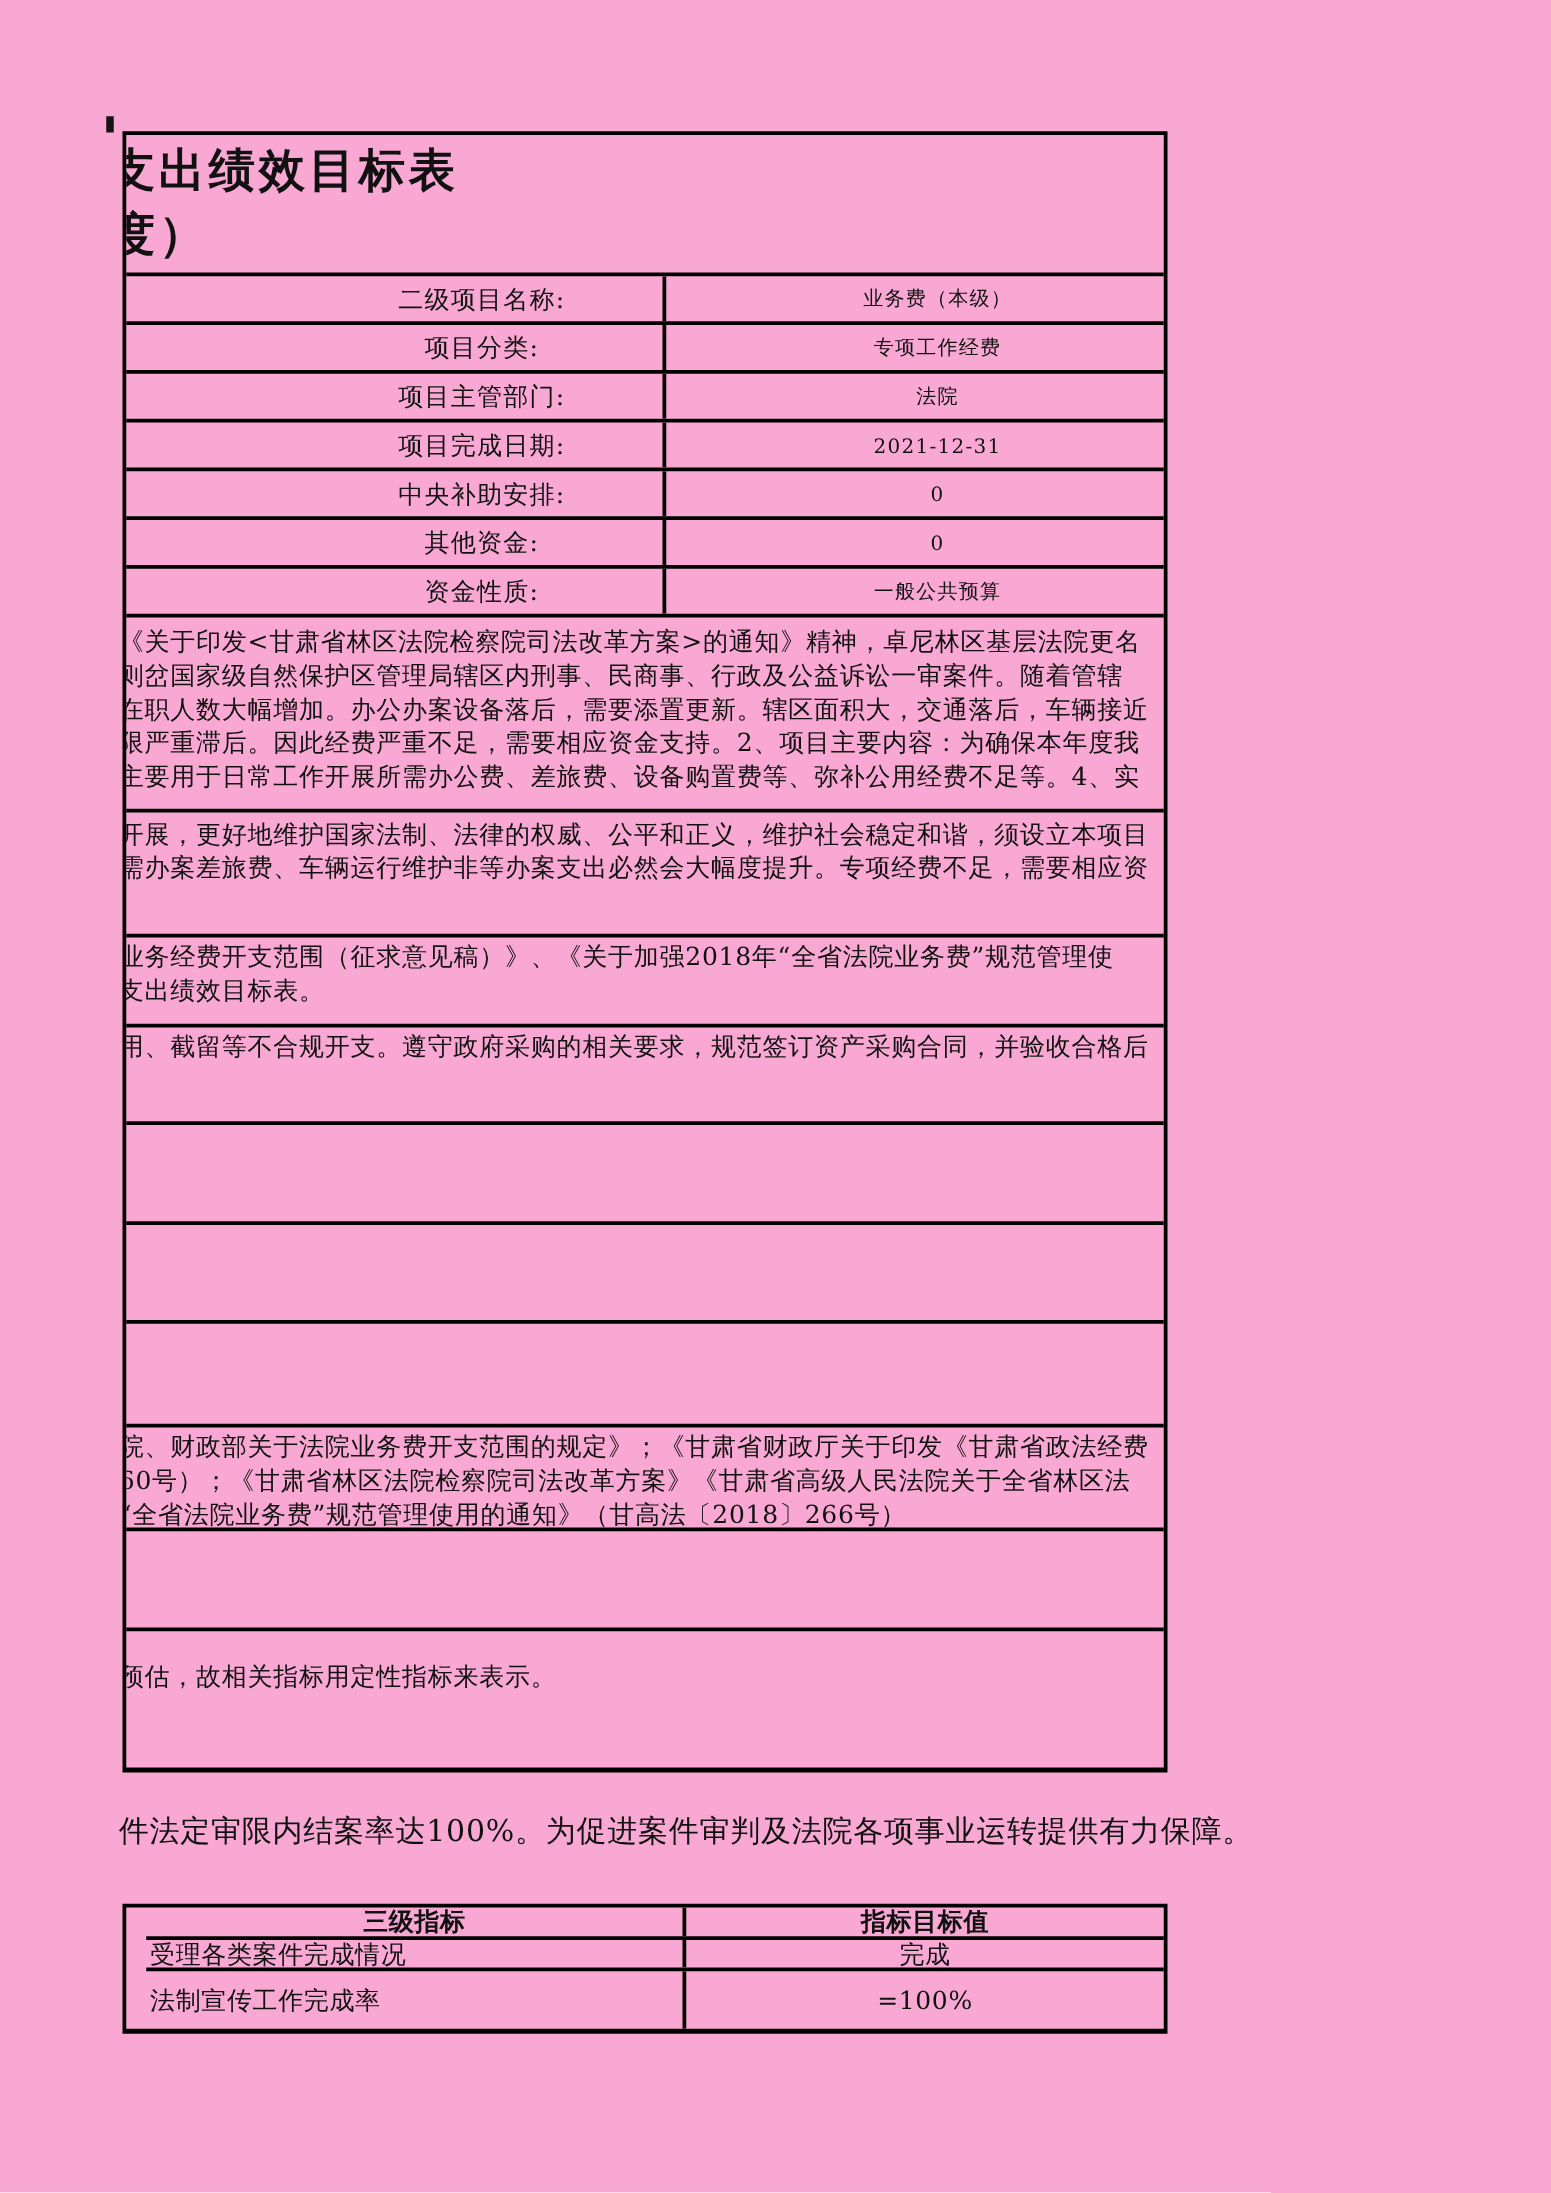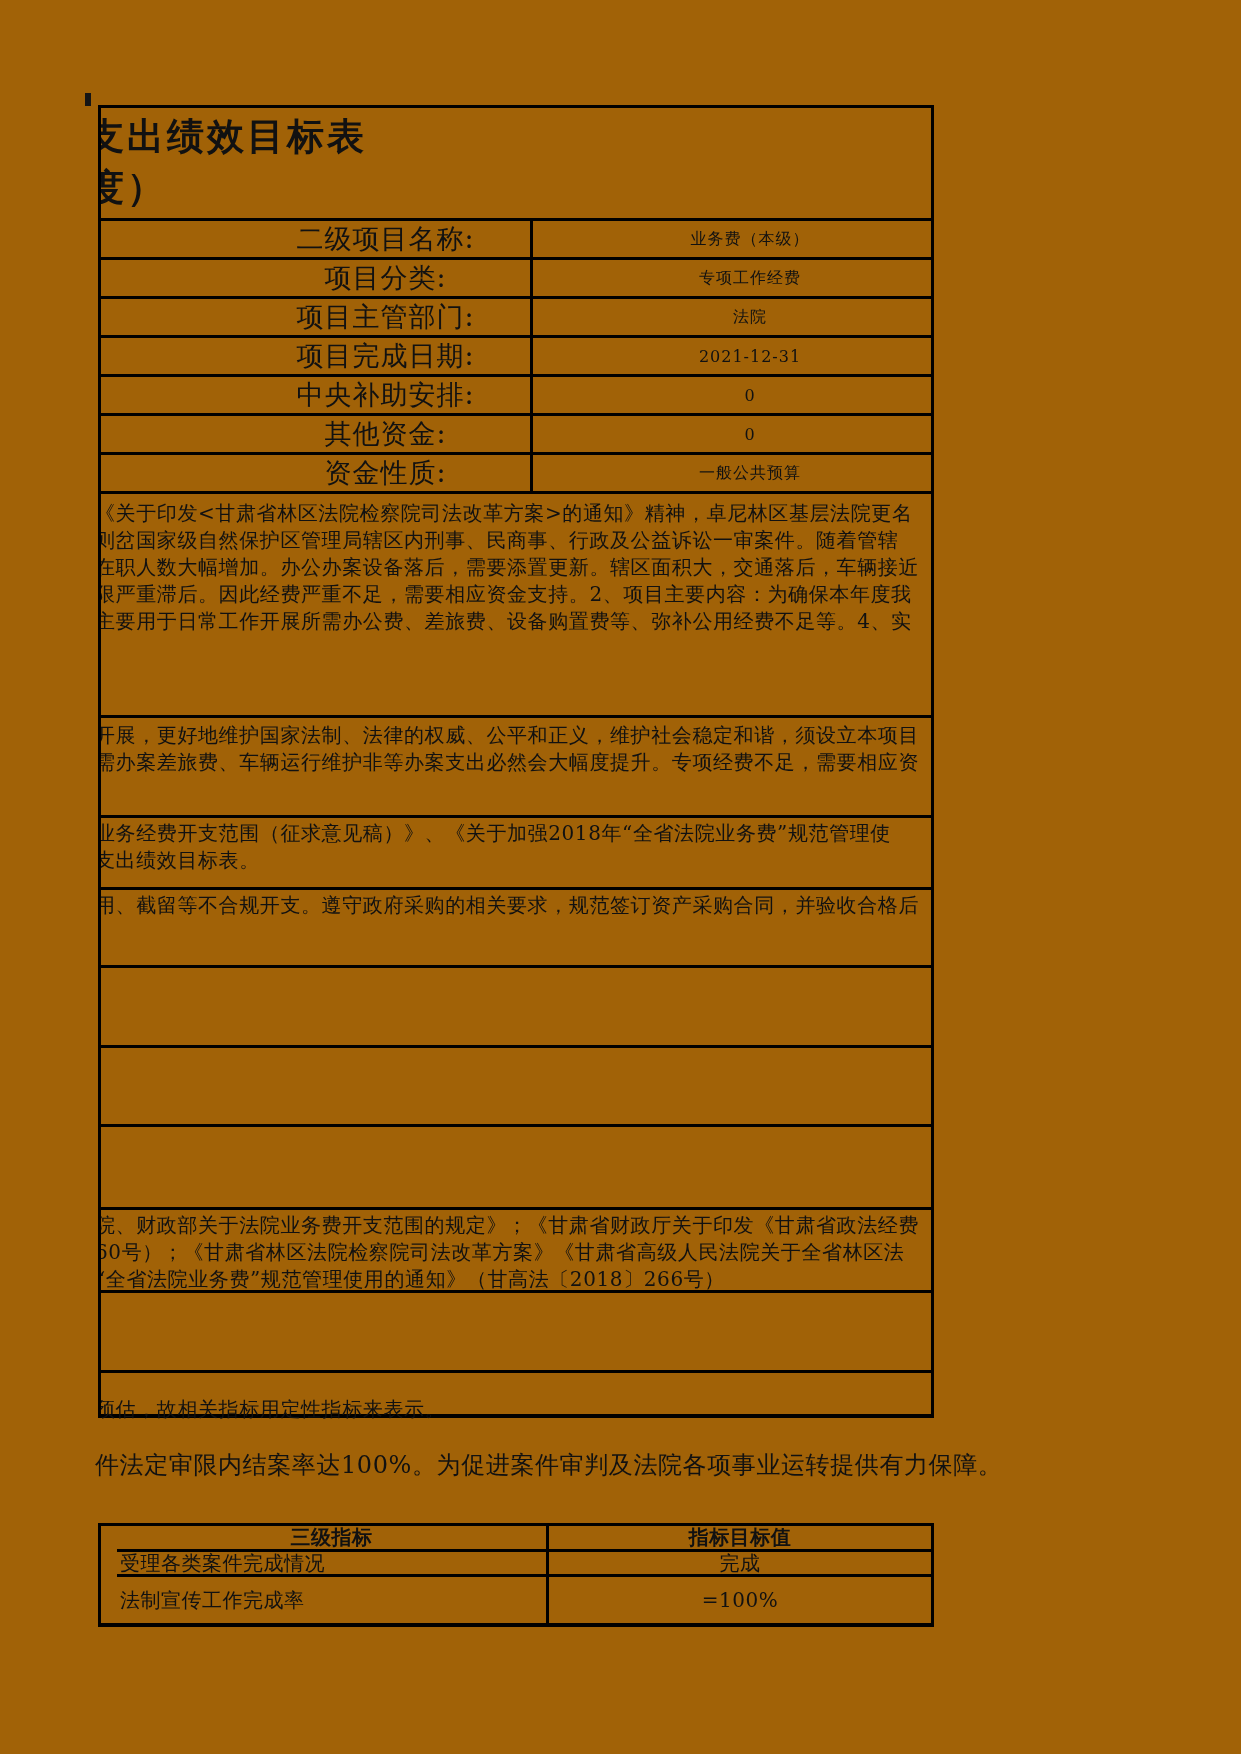--- a/index.html
+++ b/index.html
@@ -1,35 +1,35 @@
 <!DOCTYPE html>
 <html><head>
 <meta charset="utf-8">
 <style>
   html,body{margin:0;padding:0;background:#ffffff;}
   .page{
-    position:relative;width:1241px;height:1754px;background:#a16207;
+    position:relative;width:1241px;height:1754px;background:#f9a8d4;
     font-family:"DejaVu Serif", serif;color:#111111;overflow:hidden;
   }
   .frag{position:absolute;left:85px;top:93px;width:6px;height:13px;background:#151515;}
   .maintable{
     position:absolute;left:98px;top:105px;width:836px;height:1313px;
     box-sizing:border-box;border:3px solid #000;border-bottom-width:4px;
   }
   .titleblock{height:110px;box-sizing:border-box;overflow:hidden;padding-top:2px;}
   .t1{font-size:37px;font-weight:bold;letter-spacing:3px;line-height:52px;white-space:nowrap;margin-left:-14px;}
   .t2{font-size:37px;font-weight:bold;letter-spacing:3px;line-height:50px;white-space:nowrap;margin-left:-14px;}
   .inforow{
     height:39px;box-sizing:border-box;border-top:3px solid #000;
     display:flex;align-items:stretch;overflow:hidden;
   }
   .labelcell{
     width:432px;box-sizing:border-box;border-right:3px solid #000;
     display:flex;align-items:center;justify-content:center;
-    padding-left:140px;font-size:27px;letter-spacing:1px;white-space:nowrap;overflow:hidden;
+    padding-left:140px;font-size:20px;letter-spacing:1px;white-space:nowrap;overflow:hidden;
   }
   .valuecell{
     flex:1;display:flex;align-items:center;justify-content:center;
     font-size:16px;letter-spacing:1px;white-space:nowrap;overflow:hidden;padding-left:36px;
   }
   .para{
     box-sizing:border-box;border-top:3px solid #000;overflow:hidden;
     font-size:20px;letter-spacing:0.6px;
   }
   .pline{white-space:nowrap;line-height:27px;margin-left:-8px;padding-left:2px;}
@@ -99,21 +99,21 @@
     </div>
     <div class="inforow">
       <div class="labelcell">其他资金:</div>
       <div class="valuecell">0</div>
     </div>
     <div class="inforow">
       <div class="labelcell">资金性质:</div>
       <div class="valuecell">一般公共预算</div>
     </div>
 
-    <div class="para pt6" style="height:224px;">
+    <div class="para pt6" style="height:156px;">
       <div class="pline">《关于印发&lt;甘肃省林区法院检察院司法改革方案&gt;的通知》精神，卓尼林区基层法院更名</div>
       <div class="pline">则岔国家级自然保护区管理局辖区内刑事、民商事、行政及公益诉讼一审案件。随着管辖</div>
       <div class="pline">在职人数大幅增加。办公办案设备落后，需要添置更新。辖区面积大，交通落后，车辆接近</div>
       <div class="pline">限严重滞后。因此经费严重不足，需要相应资金支持。2、项目主要内容：为确保本年度我</div>
       <div class="pline">主要用于日常工作开展所需办公费、差旅费、设备购置费等、弥补公用经费不足等。4、实</div>
     </div>
 
     <div class="para pt4" style="height:100px;">
       <div class="pline">开展，更好地维护国家法制、法律的权威、公平和正义，维护社会稳定和谐，须设立本项目</div>
       <div class="pline">需办案差旅费、车辆运行维护非等办案支出必然会大幅度提升。专项经费不足，需要相应资</div>

